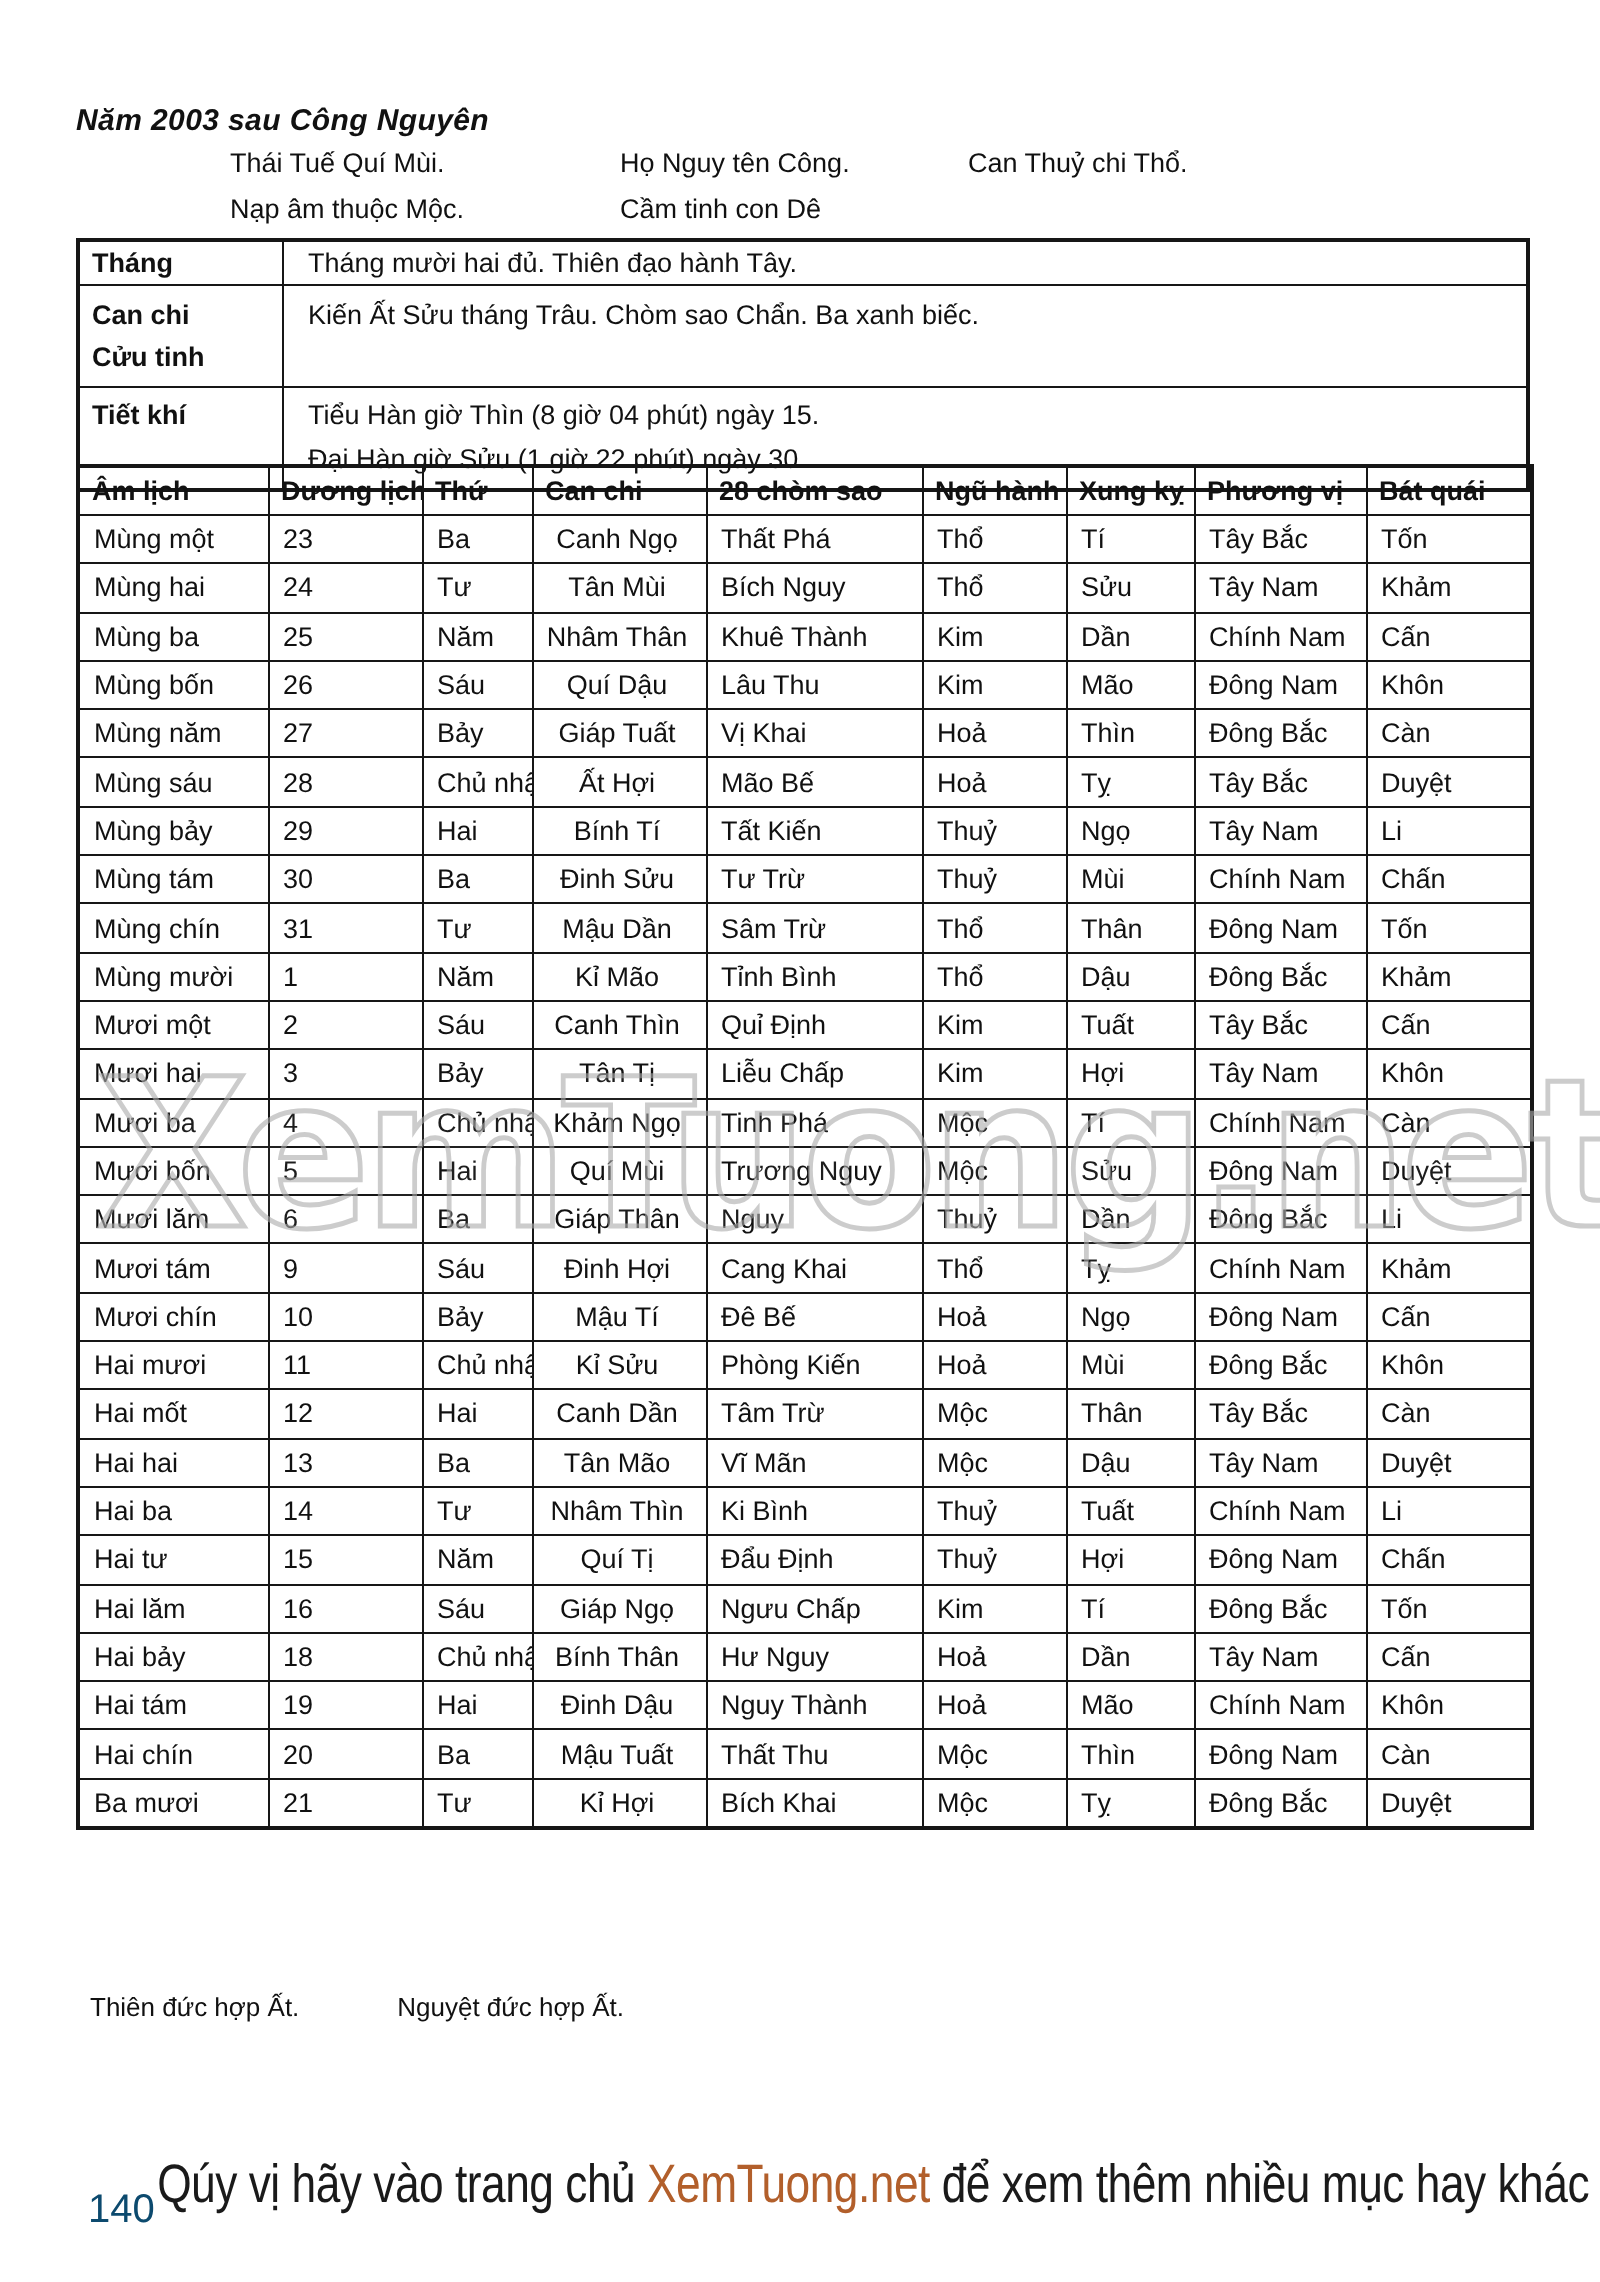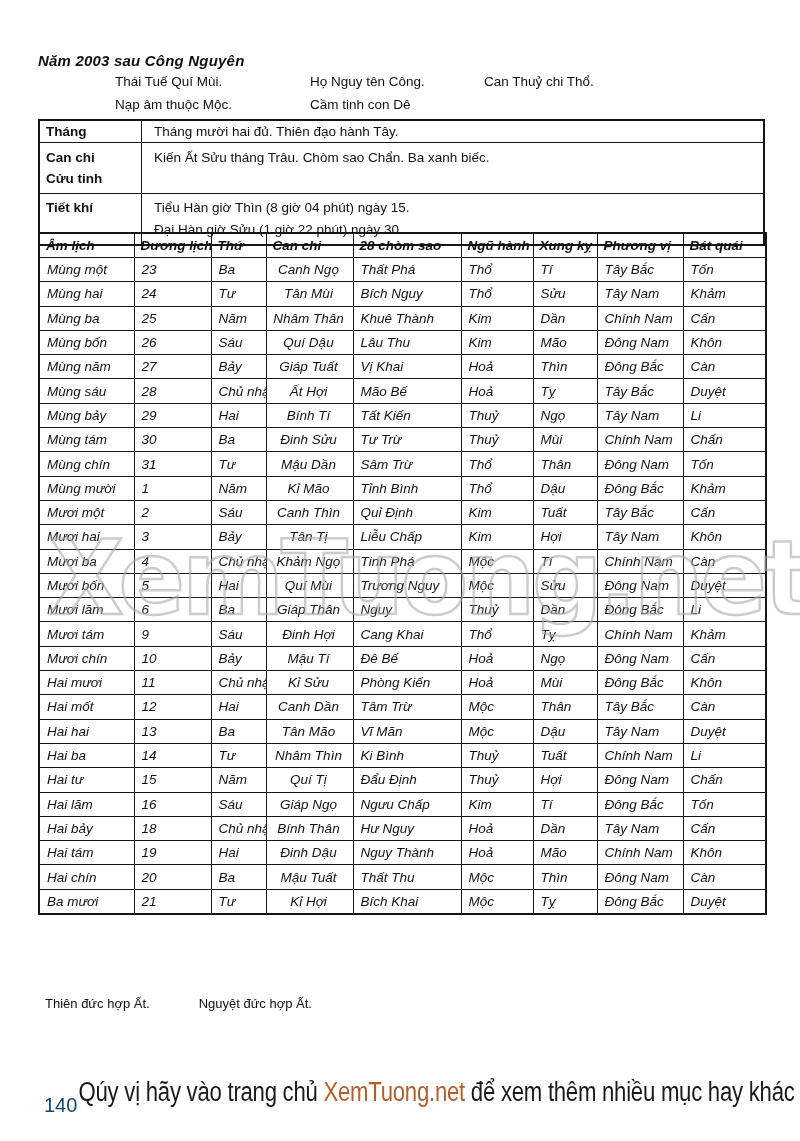--- a/index.html
+++ b/index.html
@@ -38,21 +38,20 @@
   .r-canchi .info-value { vertical-align:top; padding-top:4px !important; }
   .r-tietkhi td { height:47px; }
   .r-tietkhi .info-label { vertical-align:top; padding-top:3px !important; }
   .r-tietkhi .info-value { line-height:22px; }
 
   .cal-table {
     position:absolute; top:232px; left:38px;
     width:727px; table-layout:fixed;
     border:2px solid #161616;
     font-size:13.5px;
-    font-style:italic;
   }
   .cal-table th, .cal-table td {
     border:1px solid #161616;
     text-align:left;
     padding:0 2px 0 7px;
     overflow:hidden; white-space:nowrap;
   }
   .cal-table th { height:23px; font-weight:700; padding-left:6px; }
   .cal-table td { height:23.3px; font-weight:400; }
   .cal-table td:nth-child(2) { }

